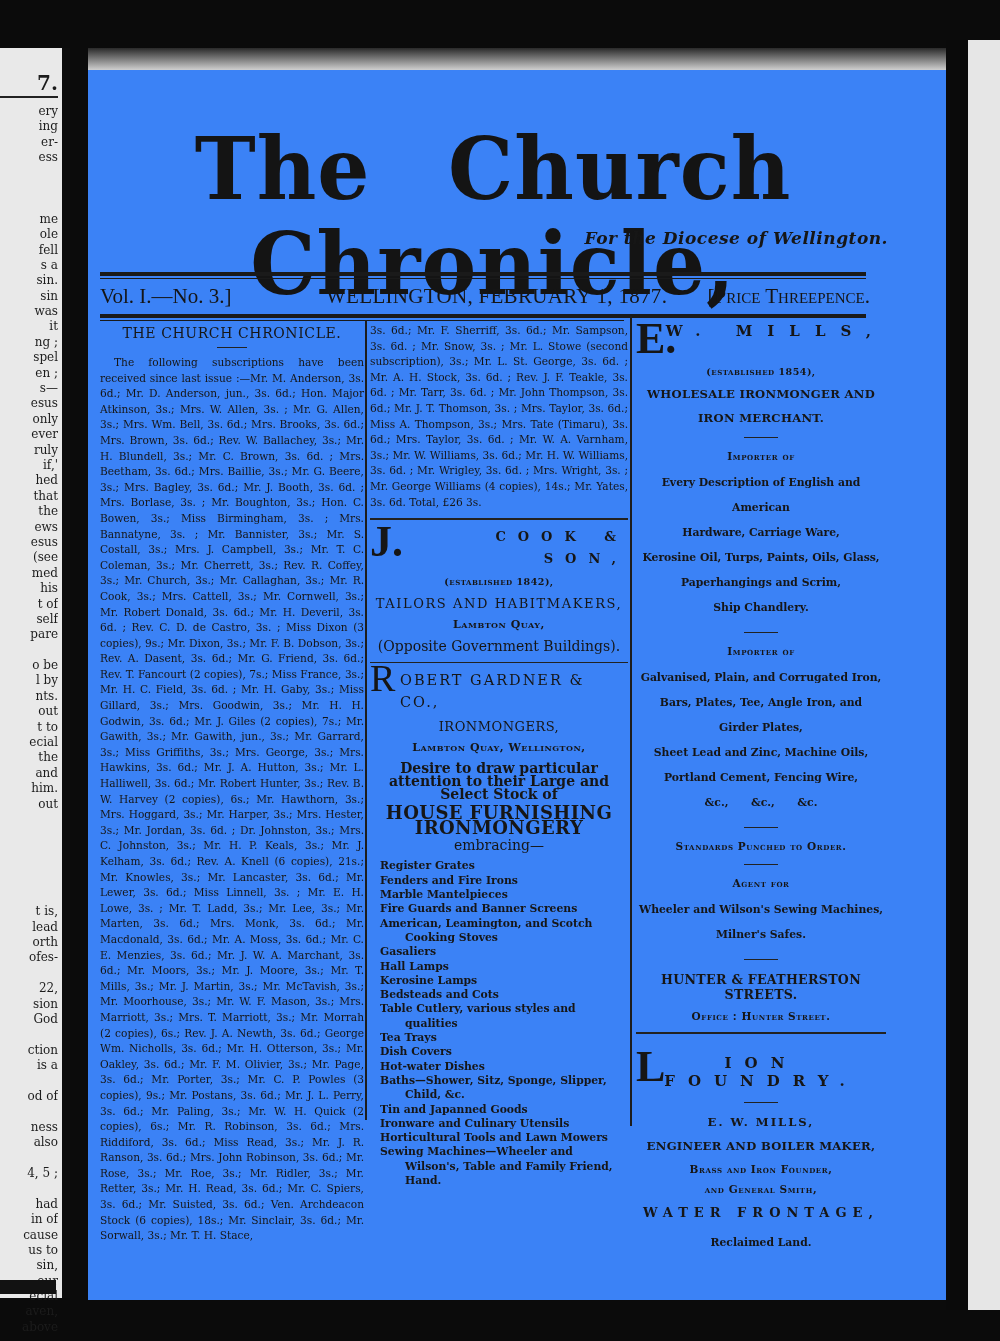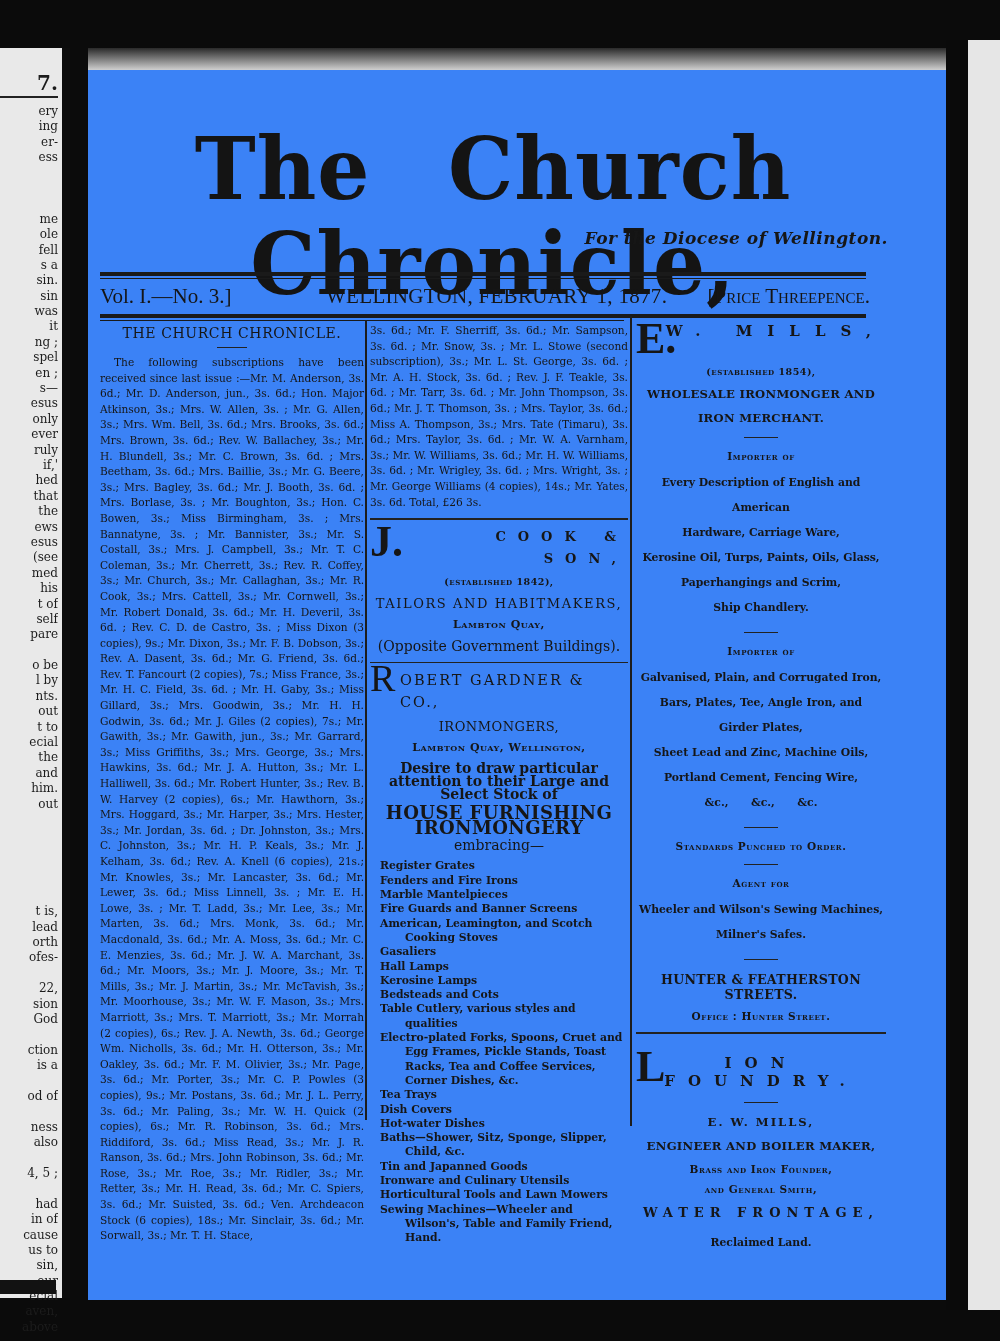--- a/index.html
+++ b/index.html
@@ -265,21 +265,20 @@
         <div>Register Grates</div>
         <div>Fenders and Fire Irons</div>
         <div>Marble Mantelpieces</div>
         <div>Fire Guards and Banner Screens</div>
         <div>American, Leamington, and Scotch Cooking Stoves</div>
         <div>Gasaliers</div>
         <div>Hall Lamps</div>
         <div>Kerosine Lamps</div>
         <div>Bedsteads and Cots</div>
         <div>Table Cutlery, various styles and qualities</div>
-        <div>Electro-plated Forks, Spoons, Cruet and Egg Frames, Pickle Stands, Toast Racks, Tea and Coffee Services, Corner Dishes, &amp;c.</div>
         <div>Tea Trays</div>
         <div>Dish Covers</div>
         <div>Hot-water Dishes</div>
         <div>Baths—Shower, Sitz, Sponge, Slipper, Child, &amp;c.</div>
         <div>Tin and Japanned Goods</div>
         <div>Ironware and Culinary Utensils</div>
         <div>Horticultural Tools and Lawn Mowers</div>
         <div>Sewing Machines—Wheeler and Wilson's, Table and Family Friend, Hand.</div>
       </div>
     </div>

